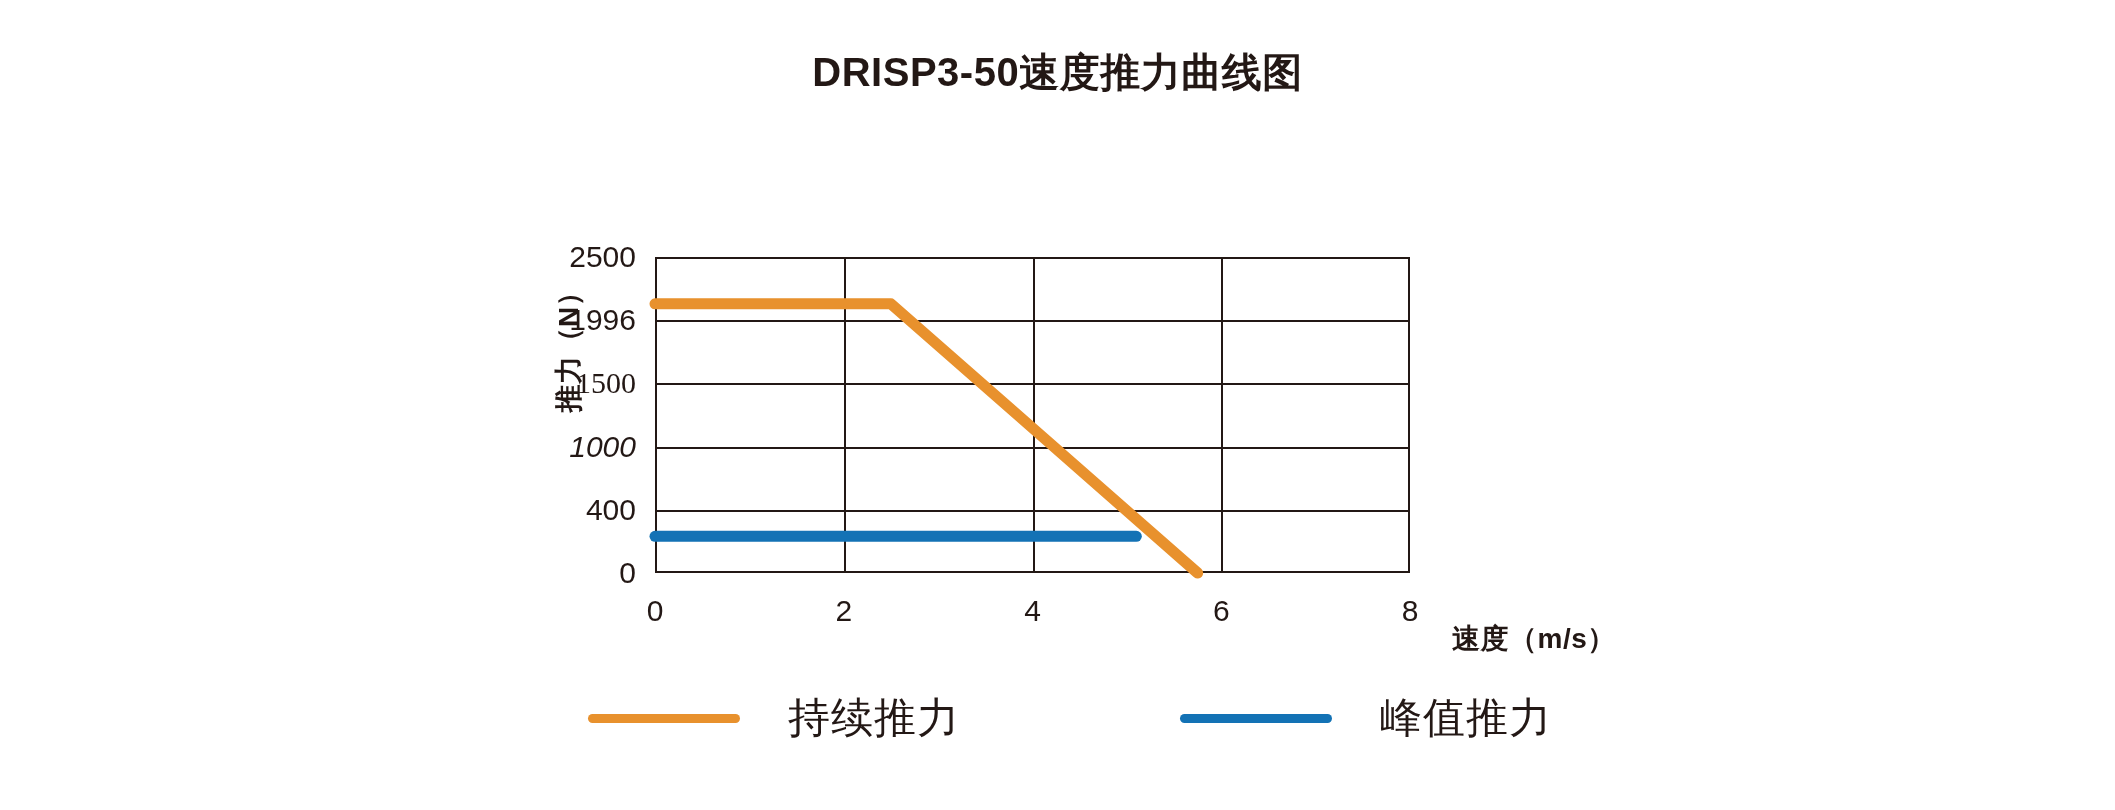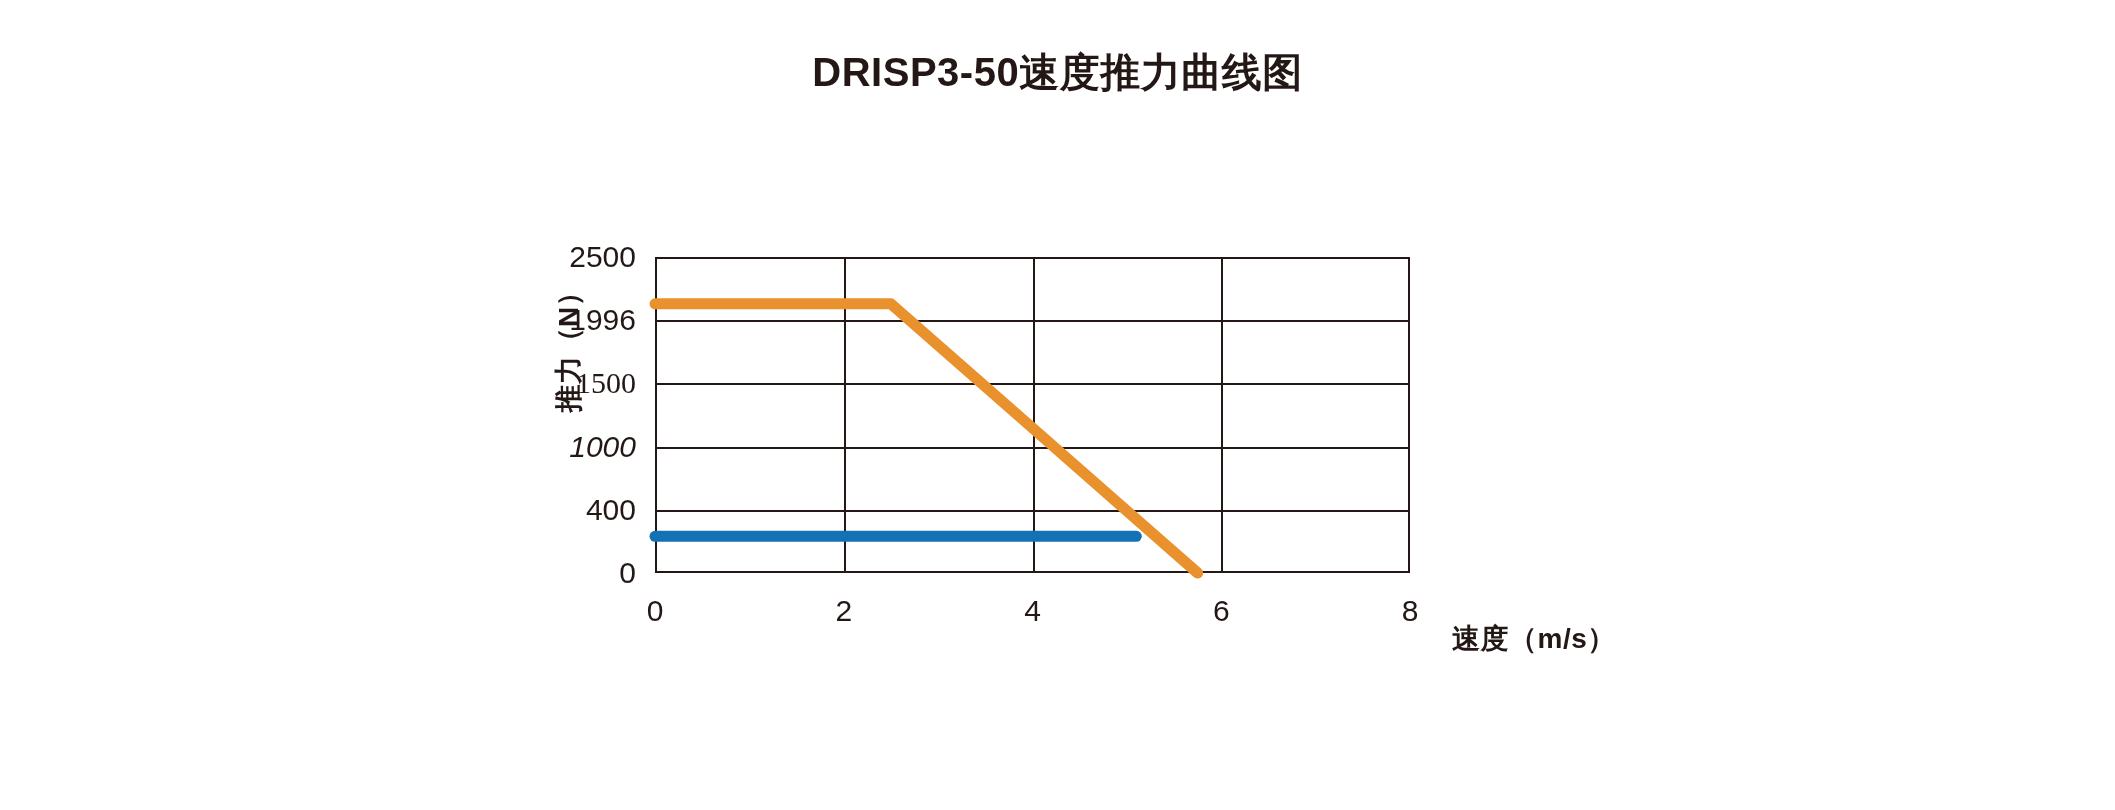--- a/index.html
+++ b/index.html
@@ -216,14 +216,24 @@
   <div class="xtick-row">
       <div class="xtick" style="left: 0px;">0</div>
       <div class="xtick" style="left: 188.75px;">2</div>
       <div class="xtick" style="left: 377.5px;">4</div>
       <div class="xtick" style="left: 566.25px;">6</div>
       <div class="xtick" style="left: 755px;">8</div>
     </div>
 
   <div class="x-axis-title">速度（m/s）</div>
 
+  <div class="legend">
+      <div class="legend-item item-0">
+        <span class="legend-swatch" style="background: rgb(232, 145, 45);"></span>
+        <span class="legend-label">持续推力</span>
+      </div>
+      <div class="legend-item item-1">
+        <span class="legend-swatch" style="background: rgb(19, 114, 181);"></span>
+        <span class="legend-label">峰值推力</span>
+      </div>
+    </div>
 
 </div>
 
 </body></html>

